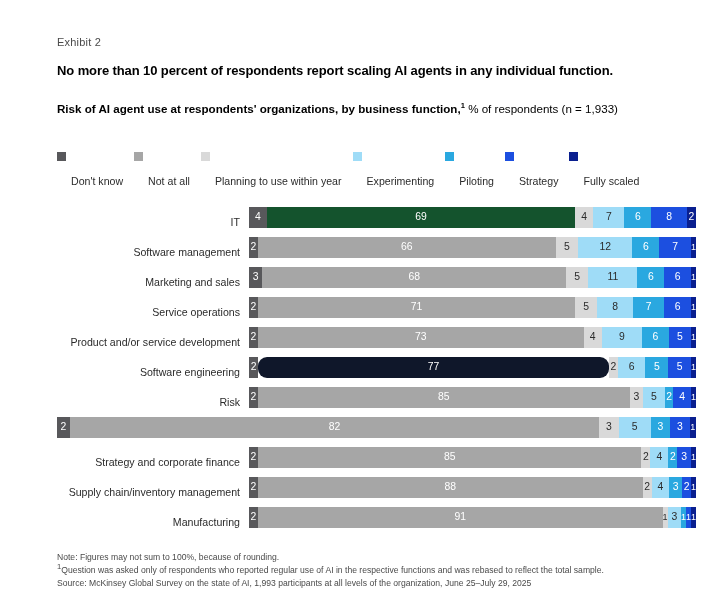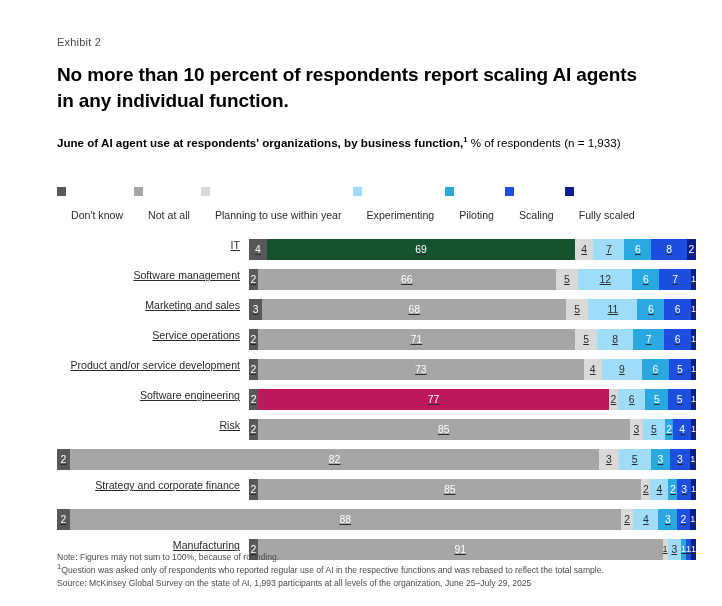--- a/index.html
+++ b/index.html
@@ -21,21 +21,21 @@
     box-sizing: border-box;
     padding: 36px 26px 0 57px;
   }
   .exhibit-label {
     font-size: 11px;
     color: #4a4a4a;
     letter-spacing: 0.2px;
     margin: 0 0 14px 0;
   }
   .headline {
-    font-size: 19px;
+    font-size: 13px;
     font-weight: bold;
     color: #000000;
     line-height: 1.38;
     margin: 0 0 22px 0;
     max-width: 600px;
     letter-spacing: -0.1px;
   }
   .subtitle {
     font-size: 11.6px;
     font-weight: bold;
@@ -72,24 +72,23 @@
     font-size: 10.6px;
     color: #2b2b2b;
     white-space: nowrap;
     margin-top: 48px;
   }
   .chart {
     position: relative;
   }
   .row {
     display: flex;
-    align-items: flex-start;
+    align-items: flex-end;
     height: 23px;
     margin-bottom: 7px;
-    text-decoration: underline;
   }
   .row-label {
     width: 192px;
     text-align: right;
     padding-right: 9px;
     font-size: 10.6px;
     color: #2b2b2b;
     box-sizing: border-box;
     white-space: nowrap;
     overflow: visible;
@@ -128,21 +127,21 @@
 </head>
 <body>
 
 <div class="page">
 
   <div class="exhibit-label">Exhibit 2</div>
 
   <h1 class="headline">No more than 10 percent of respondents report scaling AI agents in any individual function.</h1>
 
   <div class="subtitle">
-    <span>June of AI agent use at respondents' organizations, by business function,</span><sup>1</sup><span class="normal"> % of respondents (n = 1,933)</span>
+    <span>Risk of AI agent use at respondents' organizations, by business function,</span><sup>1</sup><span class="normal"> % of respondents (n = 1,933)</span>
   </div>
 
   <div class="legend" id="legend">
       <div class="legend-item">
         <span class="legend-swatch" style="background: rgb(88, 88, 91);"></span>
         <span class="legend-text">Don't know</span>
       </div>
       <div class="legend-item">
         <span class="legend-swatch" style="background: rgb(166, 166, 166);"></span>
         <span class="legend-text">Not at all</span>
@@ -154,21 +153,21 @@
       <div class="legend-item">
         <span class="legend-swatch" style="background: rgb(159, 220, 247);"></span>
         <span class="legend-text">Experimenting</span>
       </div>
       <div class="legend-item">
         <span class="legend-swatch" style="background: rgb(42, 168, 224);"></span>
         <span class="legend-text">Piloting</span>
       </div>
       <div class="legend-item">
         <span class="legend-swatch" style="background: rgb(28, 79, 224);"></span>
-        <span class="legend-text">Scaling</span>
+        <span class="legend-text">Strategy</span>
       </div>
       <div class="legend-item">
         <span class="legend-swatch" style="background: rgb(10, 31, 143);"></span>
         <span class="legend-text">Fully scaled</span>
       </div>
     </div>
 
   <div class="chart" id="chart">
       <div class="row">
         <div class="row-label">IT</div>
@@ -299,21 +298,21 @@
             <span class="val" style="font-size: 9px;">1</span>
           </div>
         </div>
       </div>
       <div class="row">
         <div class="row-label">Software engineering</div>
         <div class="bar">
           <div class="seg" style="flex: 0.0204082 0 0px; background: rgb(88, 88, 91); color: rgb(255, 255, 255);">
             <span class="val">2</span>
           </div>
-          <div class="seg" style="flex: 0.785714 0 0px; background: #be185d; color: rgb(255, 255, 255);">
+          <div class="seg" style="flex: 0.785714 0 0px; background: #0f172a; color: rgb(255, 255, 255); border-radius: 9px;">
             <span class="val">77</span>
           </div>
           <div class="seg" style="flex: 0.0204082 0 0px; background: rgb(217, 217, 217); color: rgb(43, 43, 43);">
             <span class="val">2</span>
           </div>
           <div class="seg" style="flex: 0.0612245 0 0px; background: rgb(159, 220, 247); color: rgb(43, 43, 43);">
             <span class="val">6</span>
           </div>
           <div class="seg" style="flex: 0.0510204 0 0px; background: rgb(42, 168, 224); color: rgb(255, 255, 255);">
             <span class="val">5</span>
@@ -397,20 +396,21 @@
           </div>
           <div class="seg" style="flex: 0.030303 0 0px; background: rgb(28, 79, 224); color: rgb(255, 255, 255);">
             <span class="val">3</span>
           </div>
           <div class="seg" style="flex: 0.010101 0 0px; background: rgb(10, 31, 143); color: rgb(255, 255, 255);">
             <span class="val" style="font-size: 9px;">1</span>
           </div>
         </div>
       </div>
       <div class="row">
+        <div class="row-label">Supply chain/inventory management</div>
         <div class="bar">
           <div class="seg" style="flex: 0.0196078 0 0px; background: rgb(88, 88, 91); color: rgb(255, 255, 255);">
             <span class="val">2</span>
           </div>
           <div class="seg" style="flex: 0.862745 0 0px; background: rgb(166, 166, 166); color: rgb(255, 255, 255);">
             <span class="val">88</span>
           </div>
           <div class="seg" style="flex: 0.0196078 0 0px; background: rgb(217, 217, 217); color: rgb(43, 43, 43);">
             <span class="val">2</span>
           </div>

